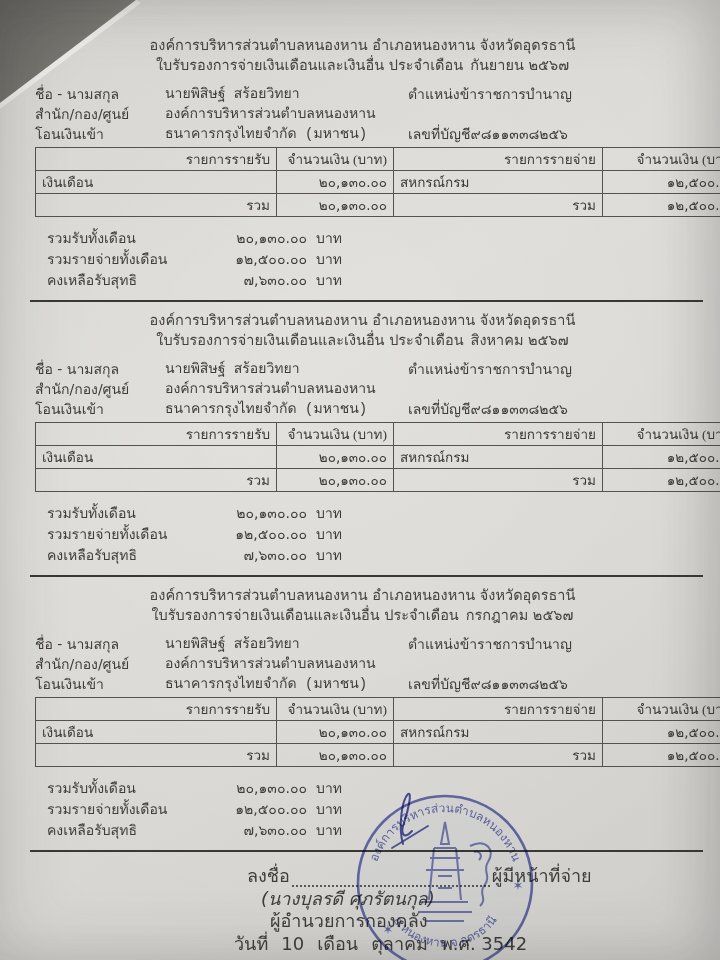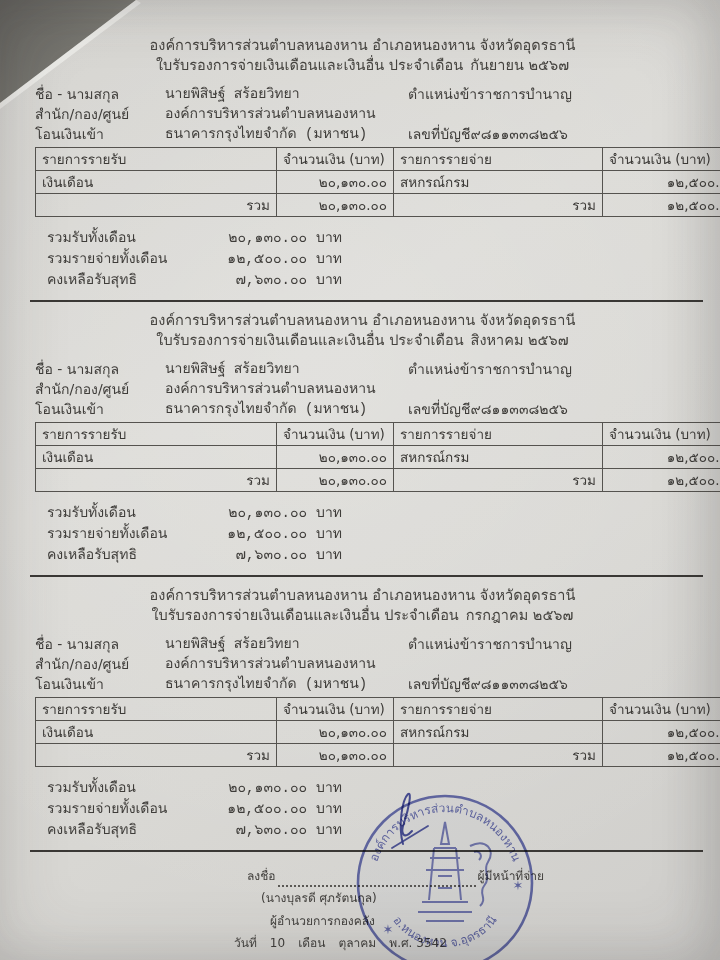--- a/index.html
+++ b/index.html
@@ -42,40 +42,40 @@
 
   table.pay{
     width:655px;border-collapse:collapse;table-layout:fixed;
     font-size:13.5px;margin-top:3px;color:#3c3a37;
   }
   table.pay td,table.pay th{
     border:1.4px solid #55534f;padding:0 6px;height:21px;
     font-weight:normal;overflow:hidden;white-space:nowrap;
   }
   .c1{width:228px;} .c2{width:104px;} .c3{width:196px;} .c4{width:127px;}
-  .th-c{text-align:left;} .th-l{text-align:left;}
+  .th-c{text-align:right;} .th-l{text-align:right;font-family:Liberation Serif, serif;}
   .amt{text-align:right;}
   .lbl-r{text-align:right;}
   td.total-amt{border:2.2px solid #45433f;text-align:right;}
 
-  .summary{margin-top:11px;padding-left:12px;font-family:Liberation Mono, monospace;}
+  .summary{margin-top:11px;padding-left:12px;}
   .sum-row{display:flex;font-size:14px;line-height:21px;}
   .sum-label{width:152px;flex:none;}
   .sum-num{width:108px;flex:none;text-align:right;}
   .sum-baht{margin-left:9px;}
 
   .rule{border:none;border-top:2px solid #3a3835;margin:9px -13px 8px -5px;}
 
-  .sign-block{position:relative;margin-top:13px;margin-left:212px;font-size:12px;z-index:3;}
+  .sign-block{position:relative;margin-top:13px;margin-left:212px;font-size:18px;z-index:3;}
   .sign-line{display:flex;align-items:flex-end;line-height:22px;}
   .dotted{
     display:inline-block;width:198px;height:15px;margin:0 2px;
     border-bottom:2px dotted #5a5854;
   }
-  .sign-name{margin-left:14px;line-height:23px;}
+  .sign-name{margin-left:14px;line-height:23px;font-style:italic;}
   .sign-title{margin-left:23px;line-height:22px;}
   .sign-date{margin-left:-13px;line-height:23px;display:flex;gap:13px;}
 
   .stamp{
     position:absolute;left:350px;top:788px;width:190px;height:190px;z-index:4;
     mix-blend-mode:multiply;opacity:.88;pointer-events:none;
   }
   .sig-ink{
     position:absolute;left:376px;top:786px;width:90px;height:66px;z-index:4;
     mix-blend-mode:multiply;pointer-events:none;

